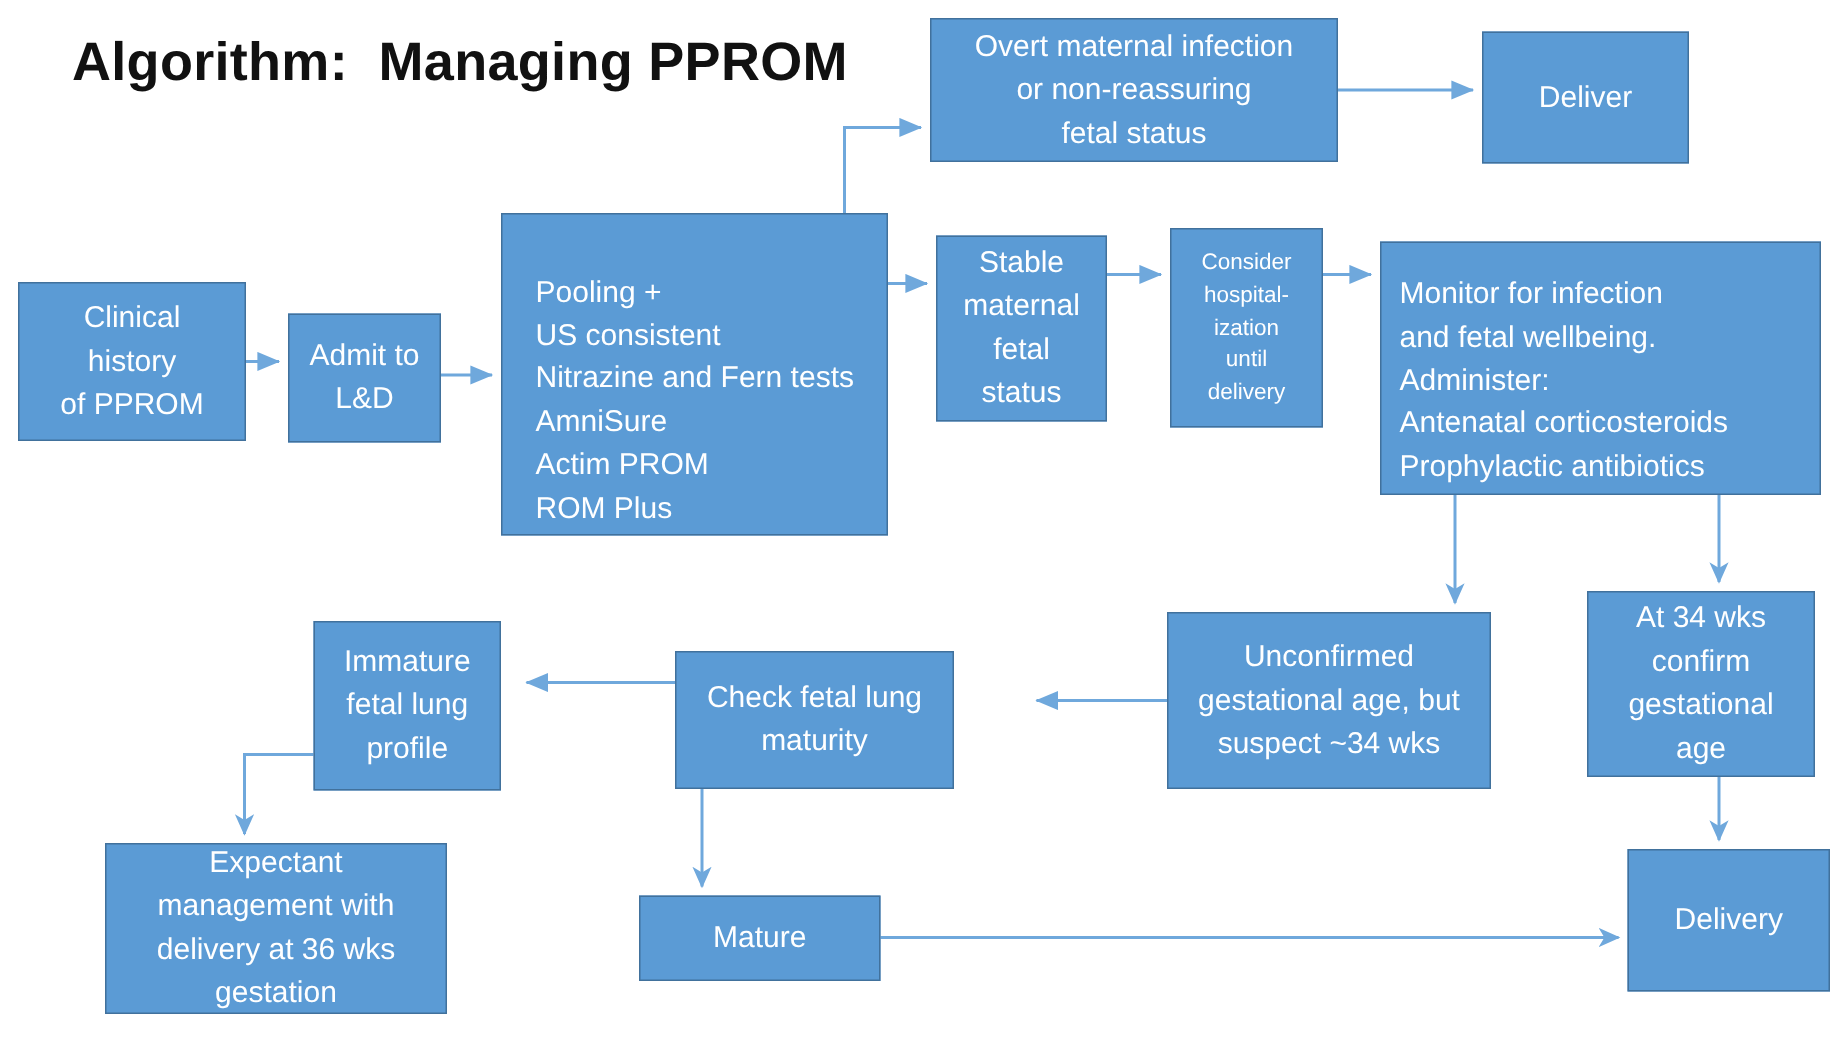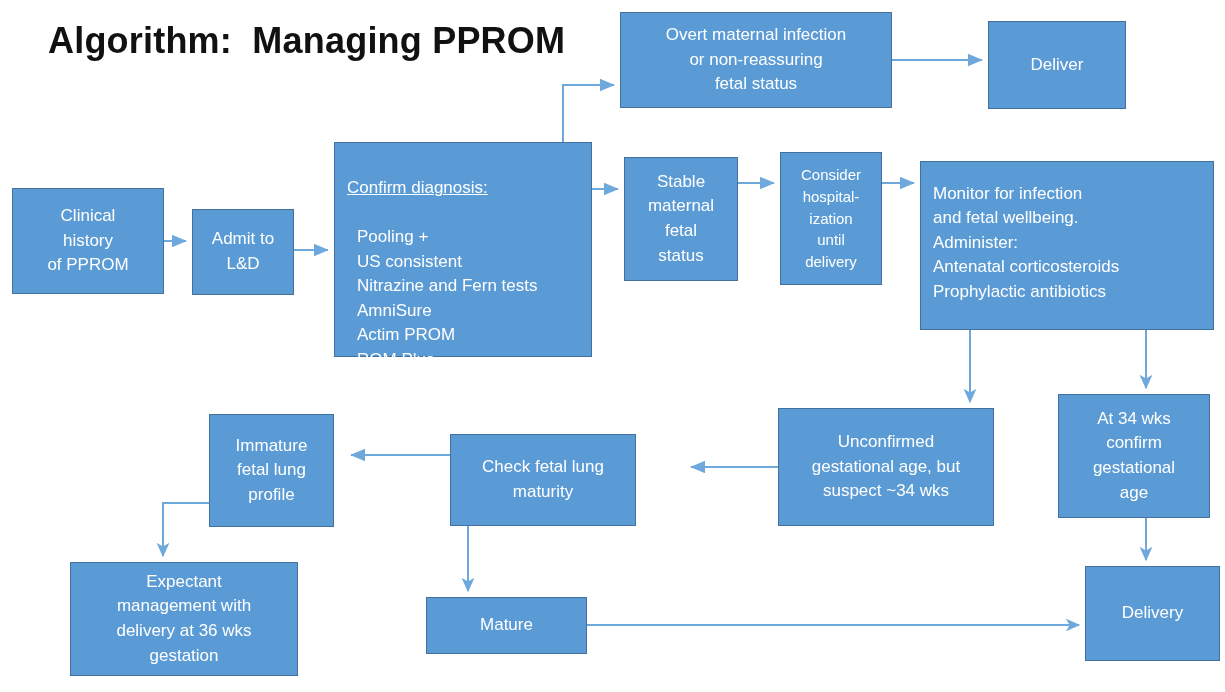--- a/index.html
+++ b/index.html
@@ -29,21 +29,21 @@
   .node {
     position: absolute;
     box-sizing: border-box;
     background: #5B9BD5;
     border: 1.4px solid #41719C;
     color: #FFFFFF;
     display: flex;
     align-items: center;
     justify-content: center;
     text-align: center;
-    font-size: 17px;
+    font-size: 20px;
     line-height: 1.45;
     padding: 2px 4px;
     white-space: pre-line;
   }
   .node.left-align {
     justify-content: flex-start;
     text-align: left;
     align-items: flex-start;
     padding: 9px 8px 8px 12px;
     line-height: 1.44;
@@ -105,21 +105,20 @@
 of PPROM</span>
   </div>
 
   <div class="node" style="left:192px; top:209px; width:102px; height:86px;">
     <span>Admit to
 L&amp;D</span>
   </div>
 
   <div class="node left-align" style="left:334px; top:142px; width:258px; height:215px;">
     <div>
-      <div class="u">Confirm diagnosis:</div>
       <div style="padding-left:10px; white-space:pre-line;">Pooling +
 US consistent
 Nitrazine and Fern tests
 AmniSure
 Actim PROM
 ROM Plus</div>
     </div>
   </div>
 
   <div class="node" style="left:620px; top:12px; width:272px; height:96px;">

